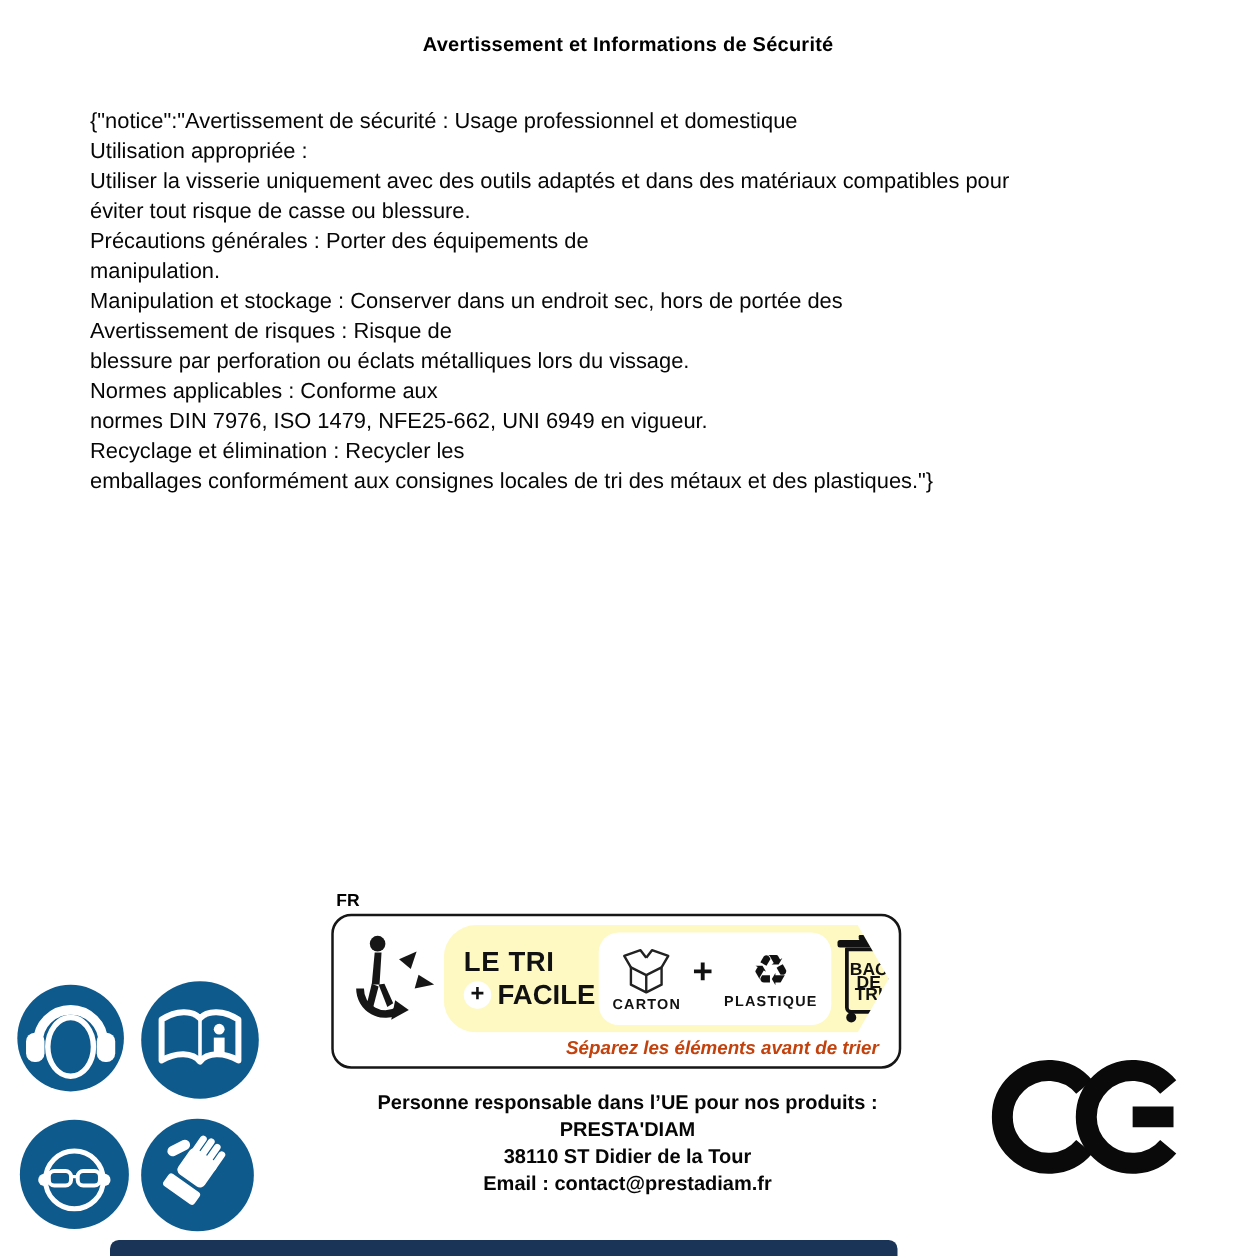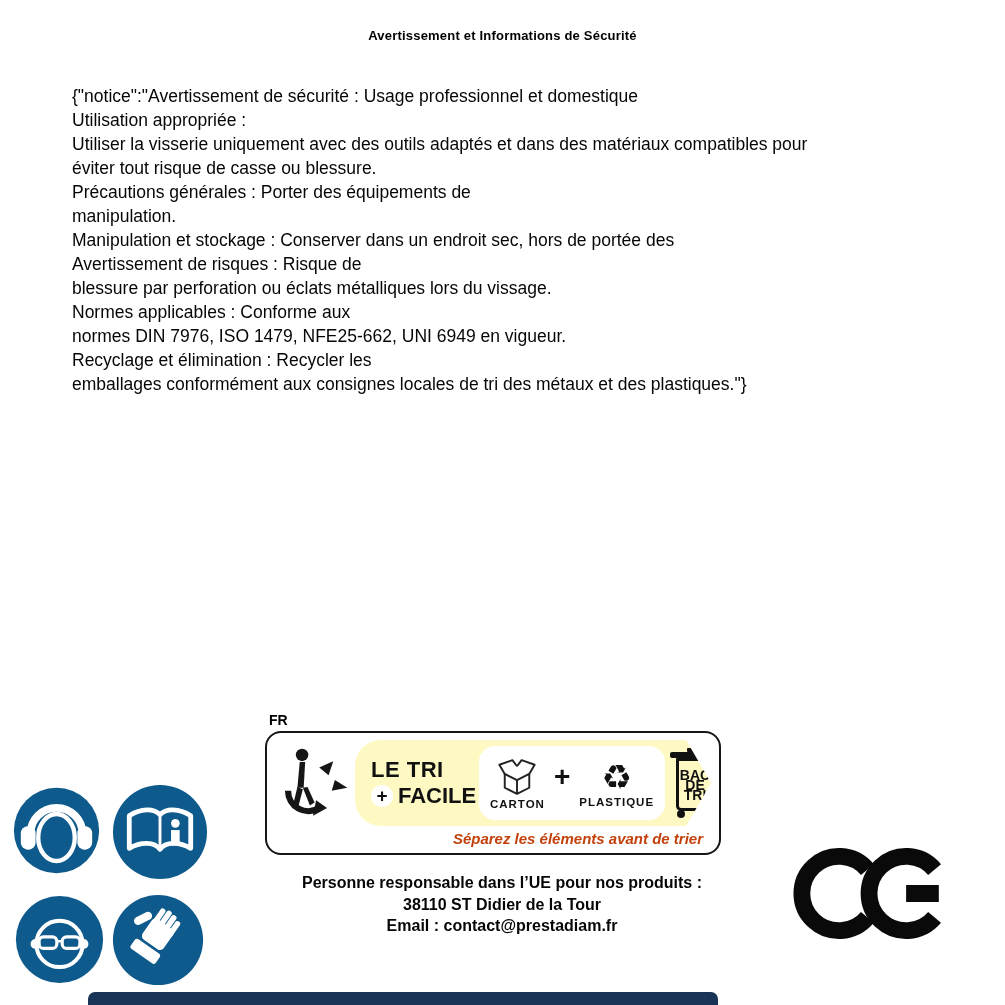--- a/index.html
+++ b/index.html
@@ -2,21 +2,21 @@
 <html><head>
 <meta charset="utf-8">
 <style>
   html,body{margin:0;padding:0;}
   body{
     width:1005px;height:1005px;position:relative;background:#ffffff;
     font-family:"Liberation Sans", sans-serif;color:#000;overflow:hidden;
   }
   .page-title{
     position:absolute;top:28px;left:0;width:1005px;text-align:center;
-    font-size:13px;font-weight:bold;letter-spacing:.2px;
+    font-size:16px;font-weight:bold;letter-spacing:.2px;
   }
   .notice{
     position:absolute;left:72px;top:84px;width:880px;
     font-size:17.5px;line-height:24px;font-weight:400;color:#060606;
   }
   .notice div{white-space:nowrap;}
   
   .sicon{position:absolute;}
   
   .infotri{position:absolute;left:265px;top:712px;width:460px;}
@@ -201,20 +201,21 @@
             </div>
         </div>
       </div>
     </div>
     <div class="tagline">Séparez les éléments avant de trier</div>
   </div>
 </div>
 
 <div class="responsible">
   <div>Personne responsable dans l’UE pour nos produits :</div>
+  <div>PRESTA'DIAM</div>
   <div>38110 ST Didier de la Tour</div>
   <div>Email : contact@prestadiam.fr</div>
 </div>
 
 <div class="ce">
   <svg width="152" height="99" viewBox="0 0 172 112">
     <g fill="none" stroke="#0a0a0a" stroke-width="19">
       <path d="M 84.2 29 A 42 42 0 1 0 84.2 83"></path>
       <path d="M 160.2 29 A 42 42 0 1 0 160.2 83"></path>
       <path d="M 128 56 H 165"></path>

